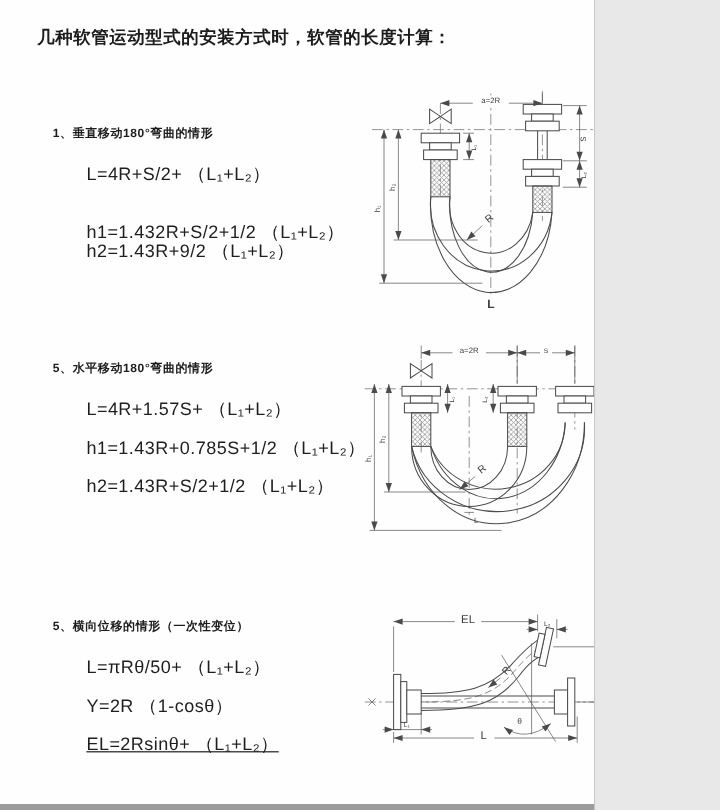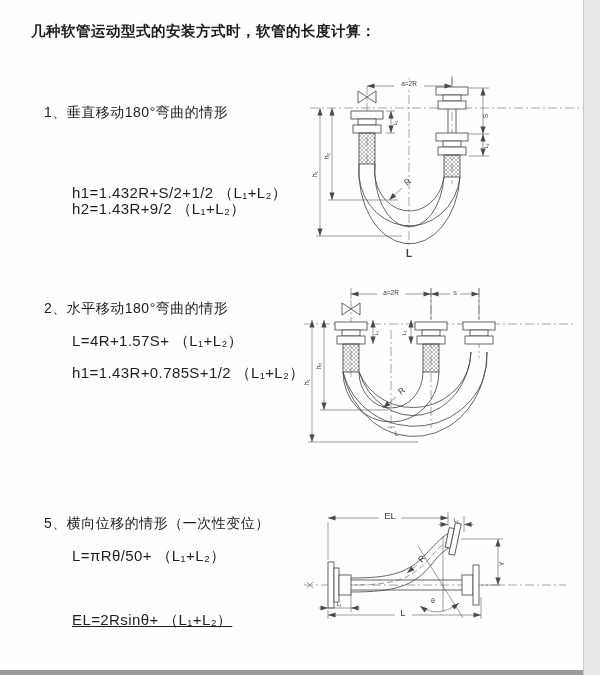--- a/index.html
+++ b/index.html
@@ -1,52 +1,55 @@
 <!DOCTYPE html>
 <html><head>
 <meta charset="utf-8">
 <style>
   html,body{margin:0;padding:0;background:#e8e8e8;}
   .page{
-    position:relative;width:584px;height:675px;background:#fefefe;
+    position:relative;width:496px;height:675px;background:#fefefe;
     font-family:"Liberation Sans",sans-serif;color:#222;overflow:hidden;
     border-right:1px solid #c9c9c9;box-sizing:border-box;
   }
   .page-bottom-edge{position:absolute;left:0;bottom:0;width:100%;height:5px;background:#9c9c9c;}
   .title{position:absolute;left:31px;top:22px;font-size:14.5px;font-weight:600;letter-spacing:.5px;color:#1c1c1c;}
-  .sec-heading{position:absolute;font-size:14px;font-weight:400;letter-spacing:.5px;color:#1c1c1c;white-space:nowrap;}
+  .sec-heading{position:absolute;font-size:10px;font-weight:700;letter-spacing:.5px;color:#1c1c1c;white-space:nowrap;}
   .formula{position:absolute;font-size:15px;font-weight:500;letter-spacing:.4px;color:#1e1e1e;white-space:nowrap;}
   .diag{position:absolute;}
   svg{overflow:visible;}
   svg text{font-family:"Liberation Sans",sans-serif;fill:#3c3c3c;}
   .ln{stroke:#4a4a4a;stroke-width:.85;fill:none;}
   .thin{stroke:#5a5a5a;stroke-width:.6;fill:none;}
   .cl{stroke:#6a6a6a;stroke-width:.6;fill:none;stroke-dasharray:9 3 2 3;}
   .dash{stroke:#5a5a5a;stroke-width:.6;fill:none;stroke-dasharray:6 3;}
   .fw{fill:#fefefe;stroke:#4a4a4a;stroke-width:.85;}
   .dimt{font-size:6.5px;}
   .dims{font-size:5.5px;}
 </style>
 </head>
 <body>
 
 <div class="page">
 
   <div class="title">几种软管运动型式的安装方式时，软管的长度计算：</div>
 
   <div class="sec-heading" style="left:44px;top:104px;">1、垂直移动180°弯曲的情形</div>
+  <div class="formula" style="left:72px;top:136px;">L=4R+S/2+ （L₁+L₂）</div>
   <div class="formula" style="left:72px;top:184px;">h1=1.432R+S/2+1/2 （L₁+L₂）</div>
   <div class="formula" style="left:72px;top:200px;">h2=1.43R+9/2 （L₁+L₂）</div>
 
-  <div class="sec-heading" style="left:44px;top:300px;">2、水平移动180°弯曲的情形</div>
+  <div class="sec-heading" style="left:44px;top:300px;">5、水平移动180°弯曲的情形</div>
   <div class="formula" style="left:72px;top:332px;">L=4R+1.57S+ （L₁+L₂）</div>
   <div class="formula" style="left:72px;top:364px;">h1=1.43R+0.785S+1/2 （L₁+L₂）</div>
+  <div class="formula" style="left:72px;top:396px;">h2=1.43R+S/2+1/2 （L₁+L₂）</div>
 
   <div class="sec-heading" style="left:44px;top:515px;">5、横向位移的情形（一次性变位）</div>
   <div class="formula" style="left:72px;top:547px;">L=πRθ/50+ （L₁+L₂）</div>
+  <div class="formula" style="left:72px;top:579px;">Y=2R （1-cosθ）</div>
   <div class="formula" style="left:72px;top:611px;text-decoration:underline;">EL=2Rsinθ+ （L₁+L₂）</div>
 
   <svg class="diag" style="left:302px;top:66px;" width="290" height="198" viewBox="0 0 290 198">
     <defs>
       <marker id="mE" markerWidth="9" markerHeight="7" refX="8" refY="3" orient="auto" markerUnits="userSpaceOnUse">
         <path d="M0.5,0.4 L8,3 L0.5,5.6 Z" fill="#4a4a4a"></path>
       </marker>
       <marker id="mS" markerWidth="9" markerHeight="7" refX="0.5" refY="3" orient="auto" markerUnits="userSpaceOnUse">
         <path d="M8,0.4 L0.5,3 L8,5.6 Z" fill="#4a4a4a"></path>
       </marker>

